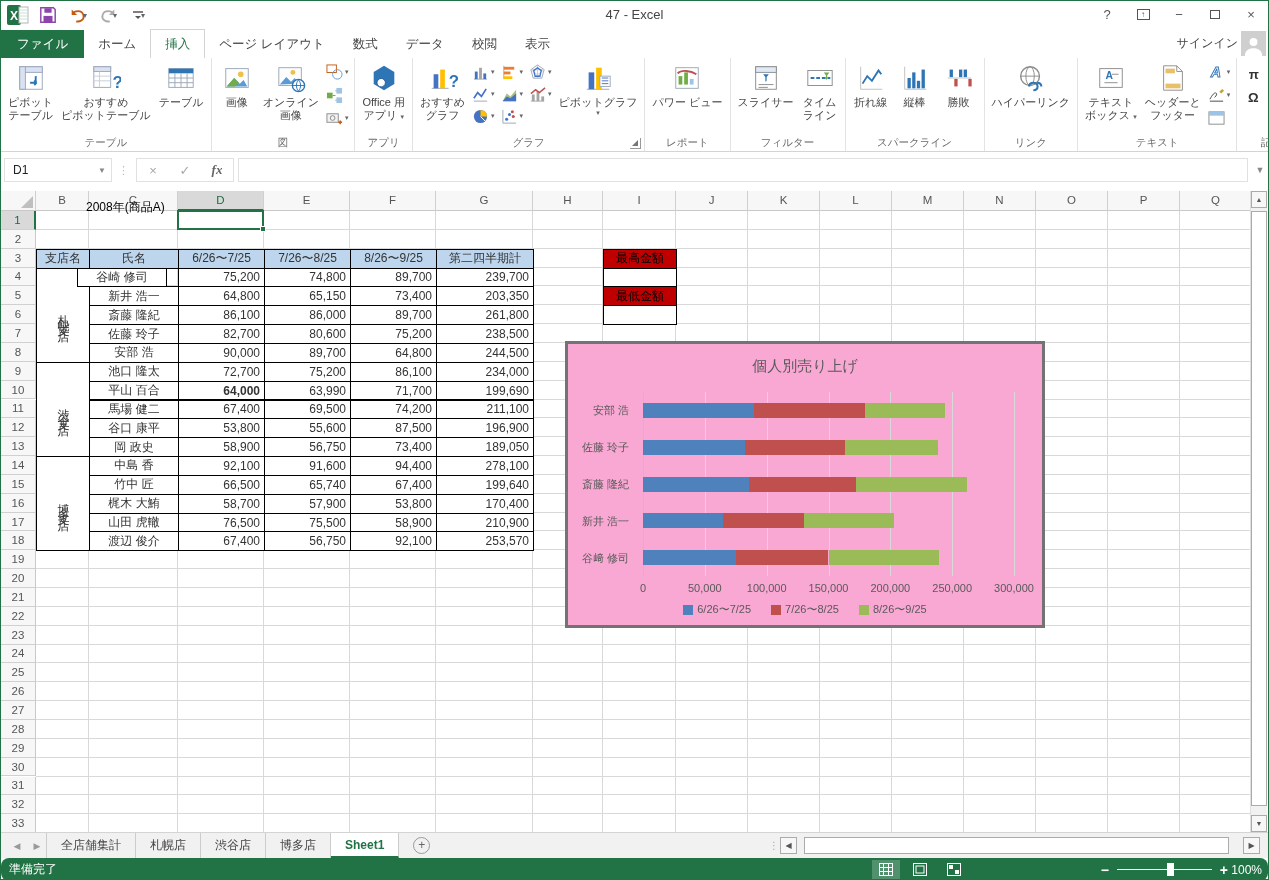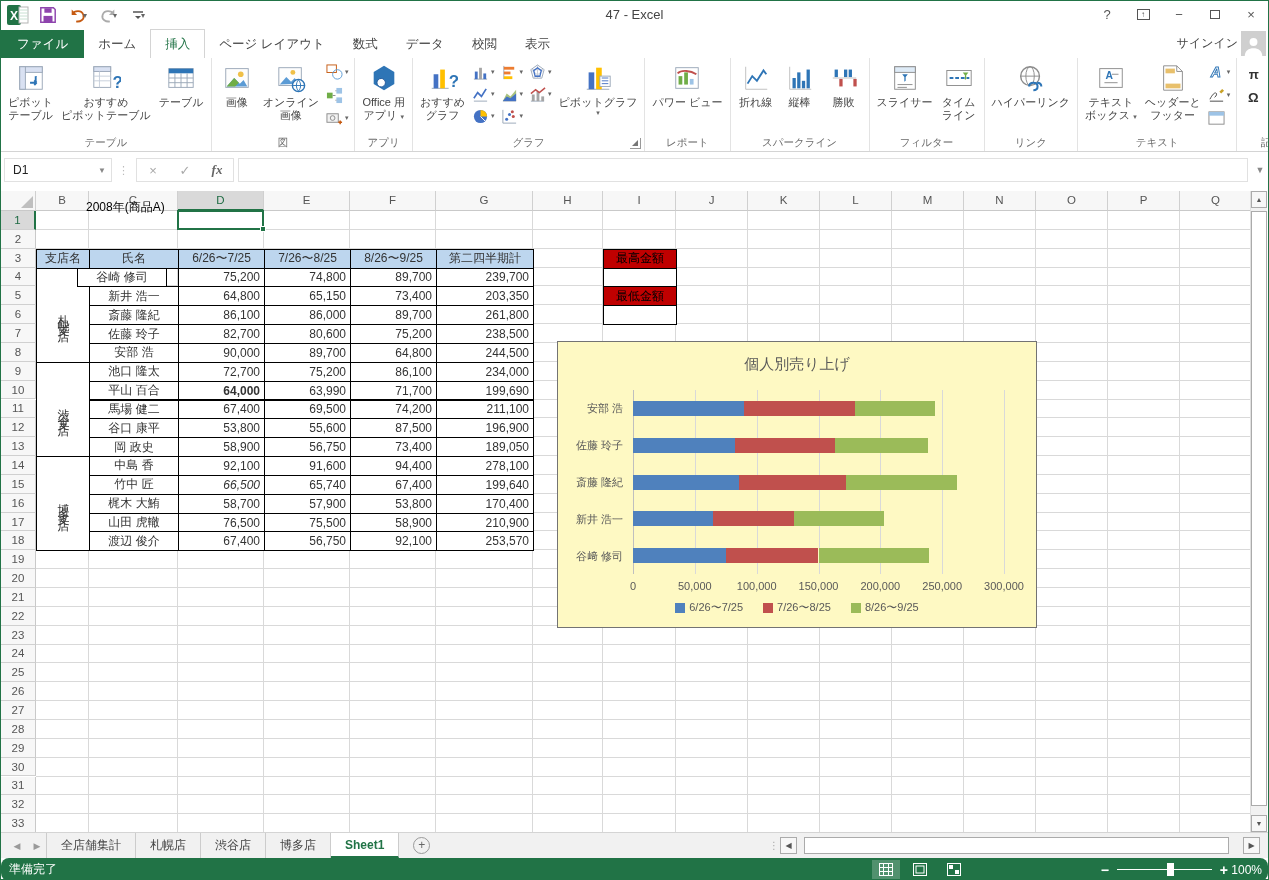--- a/index.html
+++ b/index.html
@@ -70,21 +70,21 @@
   .tcell.hdr { background:#BDD6EE; justify-content:center; }
   .tcell.name { justify-content:center; }
   .tcell.num { justify-content:flex-end; padding-right:4px; }
   .tcell.branch { writing-mode:vertical-rl; text-orientation:upright; justify-content:center; letter-spacing:5px; font-size:12px; }
   .tcell.ann { justify-content:center; color:#000; }
   #b1text { position:absolute; font-size:12px; color:#000; display:flex; align-items:center; white-space:nowrap; }
   #selbox { position:absolute; border:2px solid #217346; background:transparent; }
   #selhandle { position:absolute; width:6px; height:6px; background:#217346; border:1px solid #fff; }
 
   
-  #chart { position:absolute; background:#fef9c3; border:1px solid #737373; }
+  #chart { position:absolute; background:#f9a8d4; border:3px solid #737373;margin-left:8px; }
   #chart-title { position:absolute; width:100%; text-align:center; font-size:15px; color:#595959; }
   .cgl { position:absolute; width:1px; background:#D9D9D9; }
   .cgl.axis { background:#BFBFBF; }
   .cbar-seg { position:absolute; height:15px; }
   .ccat { position:absolute; text-align:right; font-size:11px; color:#595959; white-space:nowrap; }
   .ctick { position:absolute; transform:translateX(-50%); font-size:11px; color:#595959; white-space:nowrap; }
   #clegend { position:absolute; width:100%; display:flex; justify-content:center; gap:20px; font-size:11px; color:#595959; }
   .litem { display:flex; align-items:center; gap:4px; }
   .lswatch { width:10px; height:10px; display:inline-block; }
 
@@ -491,20 +491,55 @@
           </div>
         </div>
         <div class="rglabel">レポート</div>
       </div>
       <div class="rgroup">
         <div class="rbuttons">
           <div class="rbig">
             <div class="bicon">
               <span style="display: inline-flex;">
                 <svg width="30" height="30" viewBox="0 0 32 32">
+                  <rect x="5" y="4" width="22" height="24" fill="#fff" stroke="#8C8C8C"></rect>
+                  <rect x="5" y="4" width="22" height="6" fill="#DEEBF7" stroke="#8C8C8C"></rect>
+                  <path d="M13 12l6 0-2.3 3v4l-1.4 1v-5z" fill="#2E75B6"></path>
+                  <path d="M8 23h16M8 26h10" stroke="#8C8C8C"></path>
+                </svg>
+              </span>
+            </div>
+            <div class="blabel">
+              <div>スライサー</div>
+            </div>
+          </div>
+          <div class="rbig">
+            <div class="bicon">
+              <span style="display: inline-flex;">
+                <svg width="30" height="30" viewBox="0 0 32 32">
+                  <rect x="3" y="8" width="26" height="16" fill="#fff" stroke="#8C8C8C"></rect>
+                  <path d="M6 16h4m2 0h4m2 0h4m2 0h3" stroke="#2E75B6" stroke-width="2"></path>
+                  <path d="M20 10l6 0-2.3 3v4l-1.4 1v-5z" fill="#70AD47"></path>
+                </svg>
+              </span>
+            </div>
+            <div class="blabel">
+              <div>タイム</div>
+              <div>ライン</div>
+            </div>
+          </div>
+        </div>
+        <div class="rglabel">フィルター</div>
+      </div>
+      <div class="rgroup">
+        <div class="rbuttons">
+          <div class="rbig">
+            <div class="bicon">
+              <span style="display: inline-flex;">
+                <svg width="30" height="30" viewBox="0 0 32 32">
                   <path d="M5 4v24h23" stroke="#BFBFBF" fill="none"></path>
                   <path d="M7 22l5-8 5 5 7-11 3 4" stroke="#2E75B6" stroke-width="2" fill="none"></path>
                 </svg>
               </span>
             </div>
             <div class="blabel">
               <div>折れ線</div>
             </div>
           </div>
           <div class="rbig">
@@ -535,55 +570,20 @@
                   <rect x="26" y="17" width="3.5" height="8" fill="#C0504D"></rect>
                 </svg>
               </span>
             </div>
             <div class="blabel">
               <div>勝敗</div>
             </div>
           </div>
         </div>
         <div class="rglabel">スパークライン</div>
-      </div>
-      <div class="rgroup">
-        <div class="rbuttons">
-          <div class="rbig">
-            <div class="bicon">
-              <span style="display: inline-flex;">
-                <svg width="30" height="30" viewBox="0 0 32 32">
-                  <rect x="5" y="4" width="22" height="24" fill="#fff" stroke="#8C8C8C"></rect>
-                  <rect x="5" y="4" width="22" height="6" fill="#DEEBF7" stroke="#8C8C8C"></rect>
-                  <path d="M13 12l6 0-2.3 3v4l-1.4 1v-5z" fill="#2E75B6"></path>
-                  <path d="M8 23h16M8 26h10" stroke="#8C8C8C"></path>
-                </svg>
-              </span>
-            </div>
-            <div class="blabel">
-              <div>スライサー</div>
-            </div>
-          </div>
-          <div class="rbig">
-            <div class="bicon">
-              <span style="display: inline-flex;">
-                <svg width="30" height="30" viewBox="0 0 32 32">
-                  <rect x="3" y="8" width="26" height="16" fill="#fff" stroke="#8C8C8C"></rect>
-                  <path d="M6 16h4m2 0h4m2 0h4m2 0h3" stroke="#2E75B6" stroke-width="2"></path>
-                  <path d="M20 10l6 0-2.3 3v4l-1.4 1v-5z" fill="#70AD47"></path>
-                </svg>
-              </span>
-            </div>
-            <div class="blabel">
-              <div>タイム</div>
-              <div>ライン</div>
-            </div>
-          </div>
-        </div>
-        <div class="rglabel">フィルター</div>
       </div>
       <div class="rgroup">
         <div class="rbuttons">
           <div class="rbig">
             <div class="bicon">
               <span style="display: inline-flex;">
                 <svg width="30" height="30" viewBox="0 0 32 32">
                   <circle cx="15" cy="14" r="10" fill="none" stroke="#8C8C8C" stroke-width="1.5"></circle>
                   <ellipse cx="15" cy="14" rx="4.5" ry="10" fill="none" stroke="#8C8C8C"></ellipse>
                   <path d="M5 14h20" stroke="#8C8C8C"></path>
@@ -862,21 +862,21 @@
       <div class="tcell num" style="left: 263px; top: 246.2px; width: 87px; height: 19.85px;">56,750</div>
       <div class="tcell num" style="left: 349px; top: 246.2px; width: 87px; height: 19.85px;">73,400</div>
       <div class="tcell num" style="left: 435px; top: 246.2px; width: 98px; height: 19.85px;">189,050</div>
       <div class="tcell branch" style="left: 35px; top: 265.05px; width: 54px; height: 95.25px;">博多支店</div>
       <div class="tcell name" style="left: 88px; top: 265.05px; width: 90px; height: 19.85px;">中島 香</div>
       <div class="tcell num" style="left: 177px; top: 265.05px; width: 87px; height: 19.85px;">92,100</div>
       <div class="tcell num" style="left: 263px; top: 265.05px; width: 87px; height: 19.85px;">91,600</div>
       <div class="tcell num" style="left: 349px; top: 265.05px; width: 87px; height: 19.85px;">94,400</div>
       <div class="tcell num" style="left: 435px; top: 265.05px; width: 98px; height: 19.85px;">278,100</div>
       <div class="tcell name" style="left: 88px; top: 283.9px; width: 90px; height: 19.85px;">竹中 匠</div>
-      <div class="tcell num" style="left: 177px; top: 283.9px; width: 87px; height: 19.85px; font-style: italic;">66,500</div>
+      <div class="tcell num" style="left: 177px; top: 283.9px; width: 87px; height: 19.85px;">66,500</div>
       <div class="tcell num" style="left: 263px; top: 283.9px; width: 87px; height: 19.85px;">65,740</div>
       <div class="tcell num" style="left: 349px; top: 283.9px; width: 87px; height: 19.85px;">67,400</div>
       <div class="tcell num" style="left: 435px; top: 283.9px; width: 98px; height: 19.85px;">199,640</div>
       <div class="tcell name" style="left: 88px; top: 302.75px; width: 90px; height: 19.85px;">梶木 大鮪</div>
       <div class="tcell num" style="left: 177px; top: 302.75px; width: 87px; height: 19.85px;">58,700</div>
       <div class="tcell num" style="left: 263px; top: 302.75px; width: 87px; height: 19.85px;">57,900</div>
       <div class="tcell num" style="left: 349px; top: 302.75px; width: 87px; height: 19.85px;">53,800</div>
       <div class="tcell num" style="left: 435px; top: 302.75px; width: 98px; height: 19.85px;">170,400</div>
       <div class="tcell name" style="left: 88px; top: 321.6px; width: 90px; height: 19.85px;">山田 虎轍</div>
       <div class="tcell num" style="left: 177px; top: 321.6px; width: 87px; height: 19.85px;">76,500</div>

